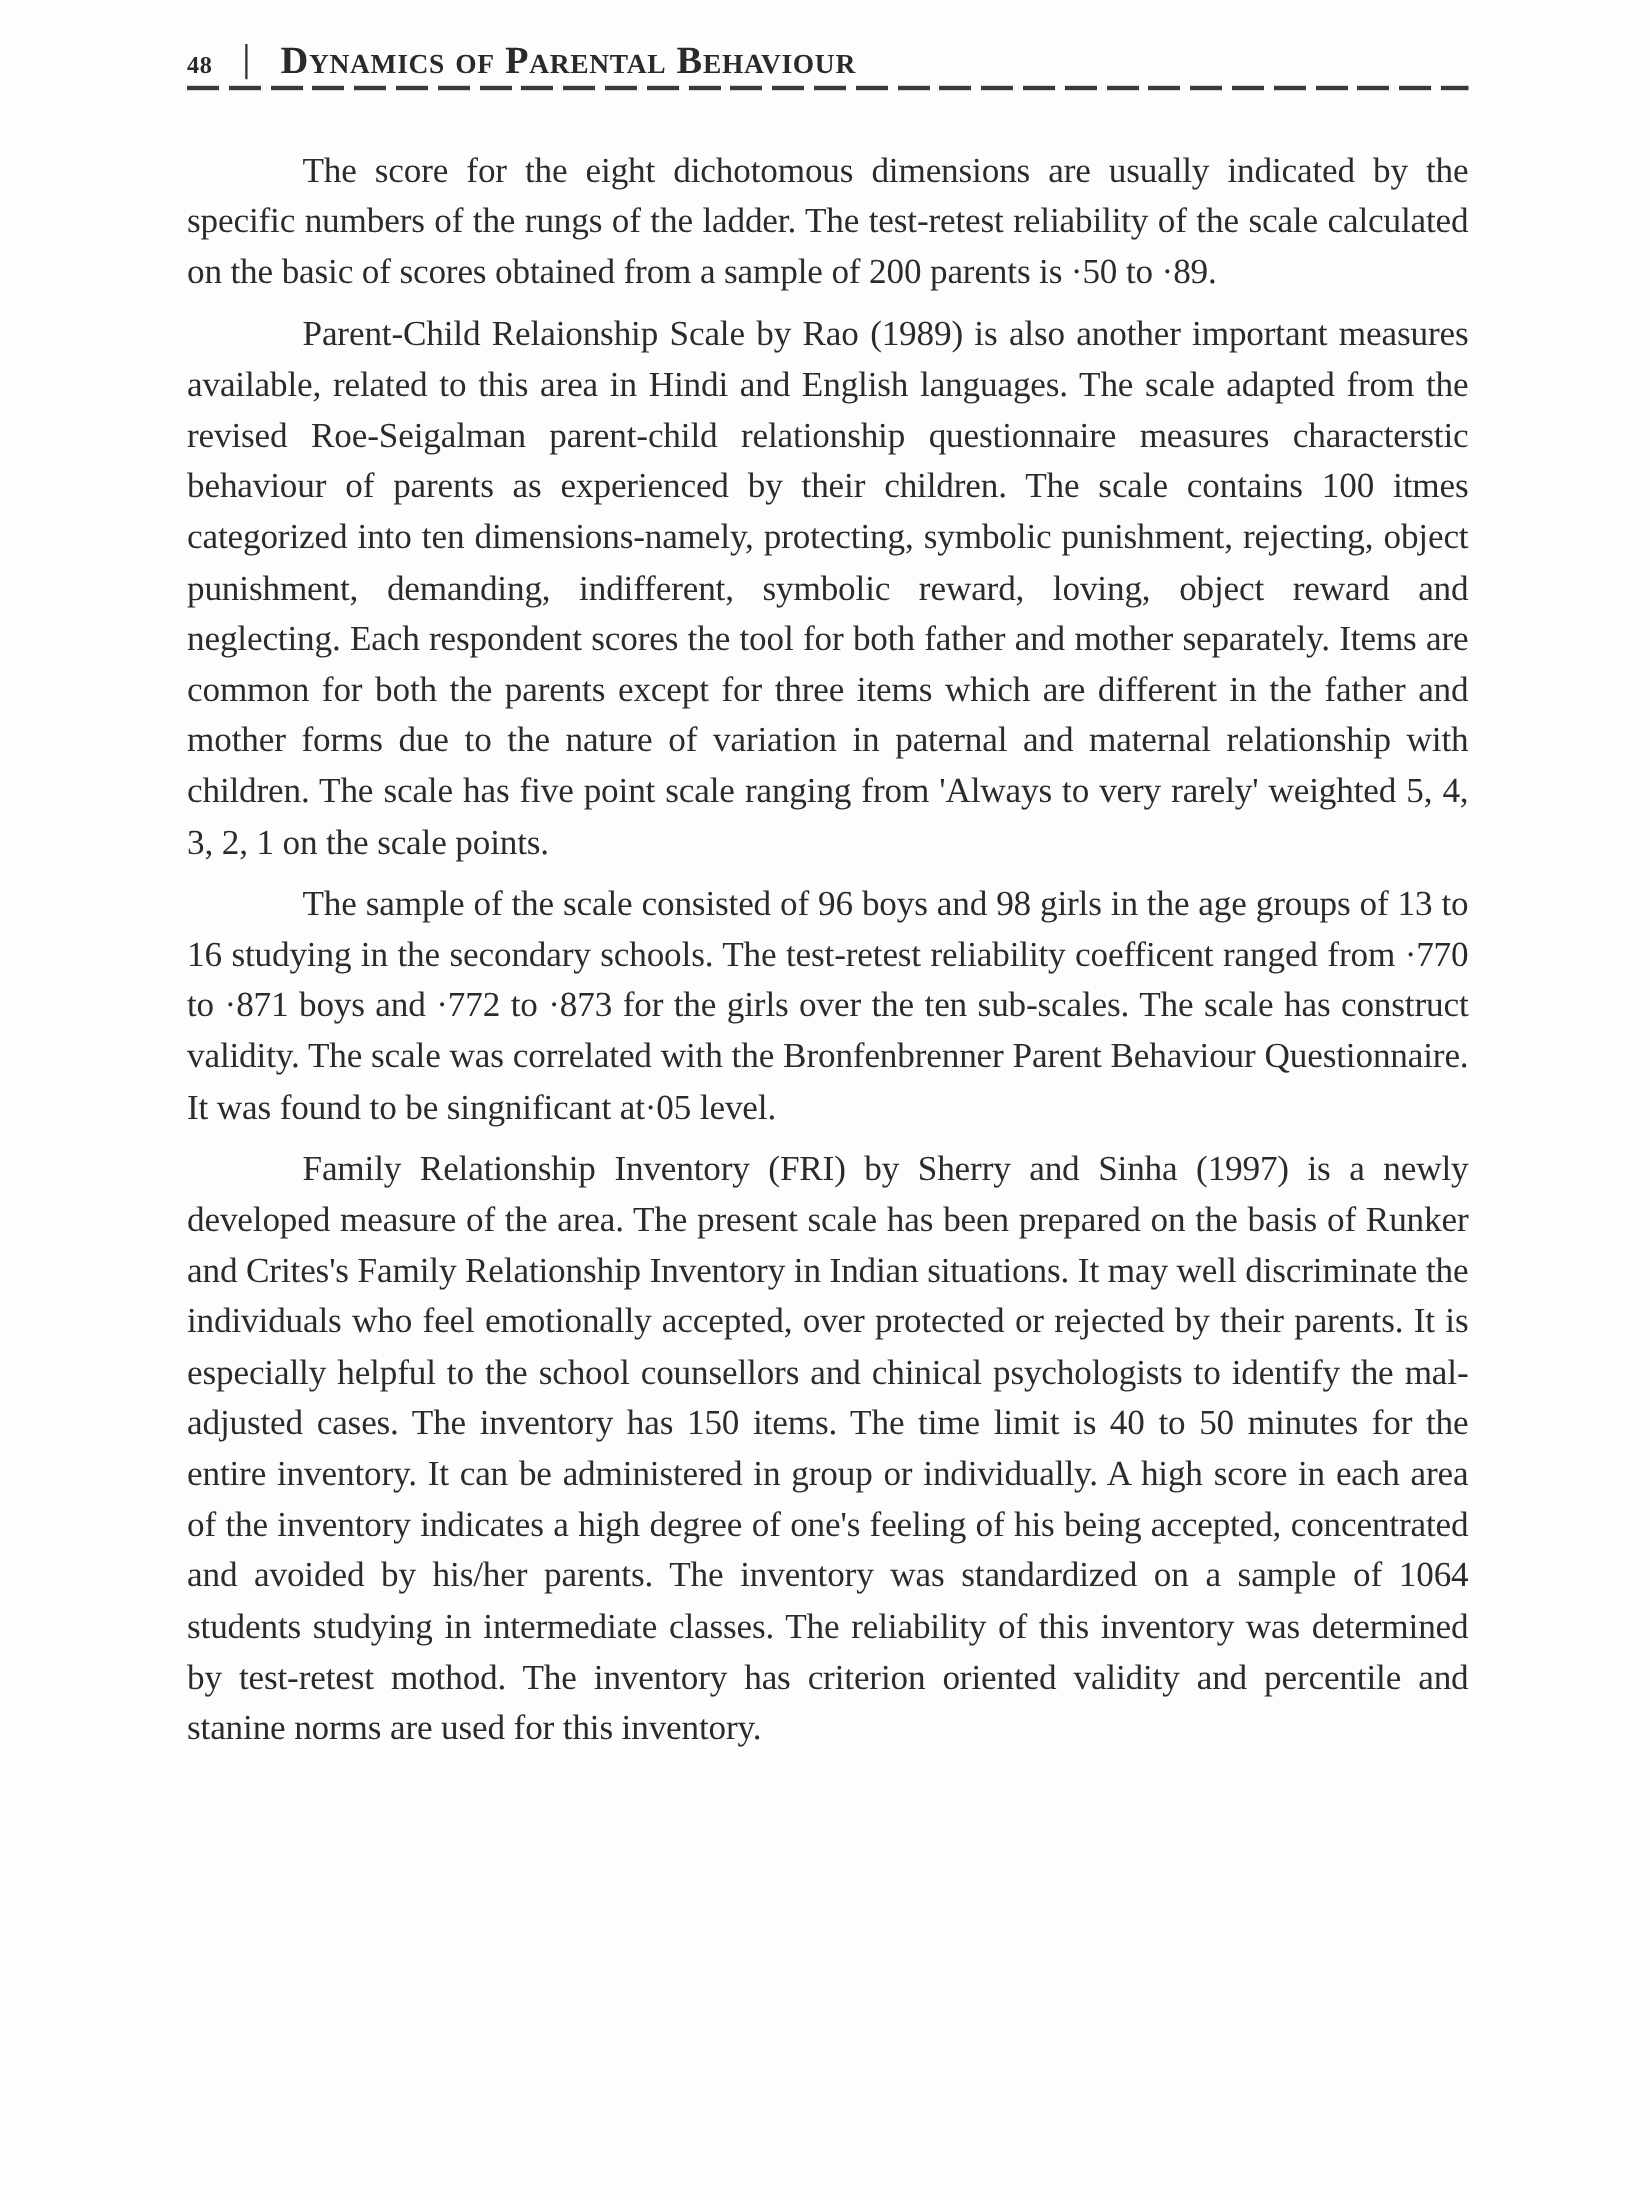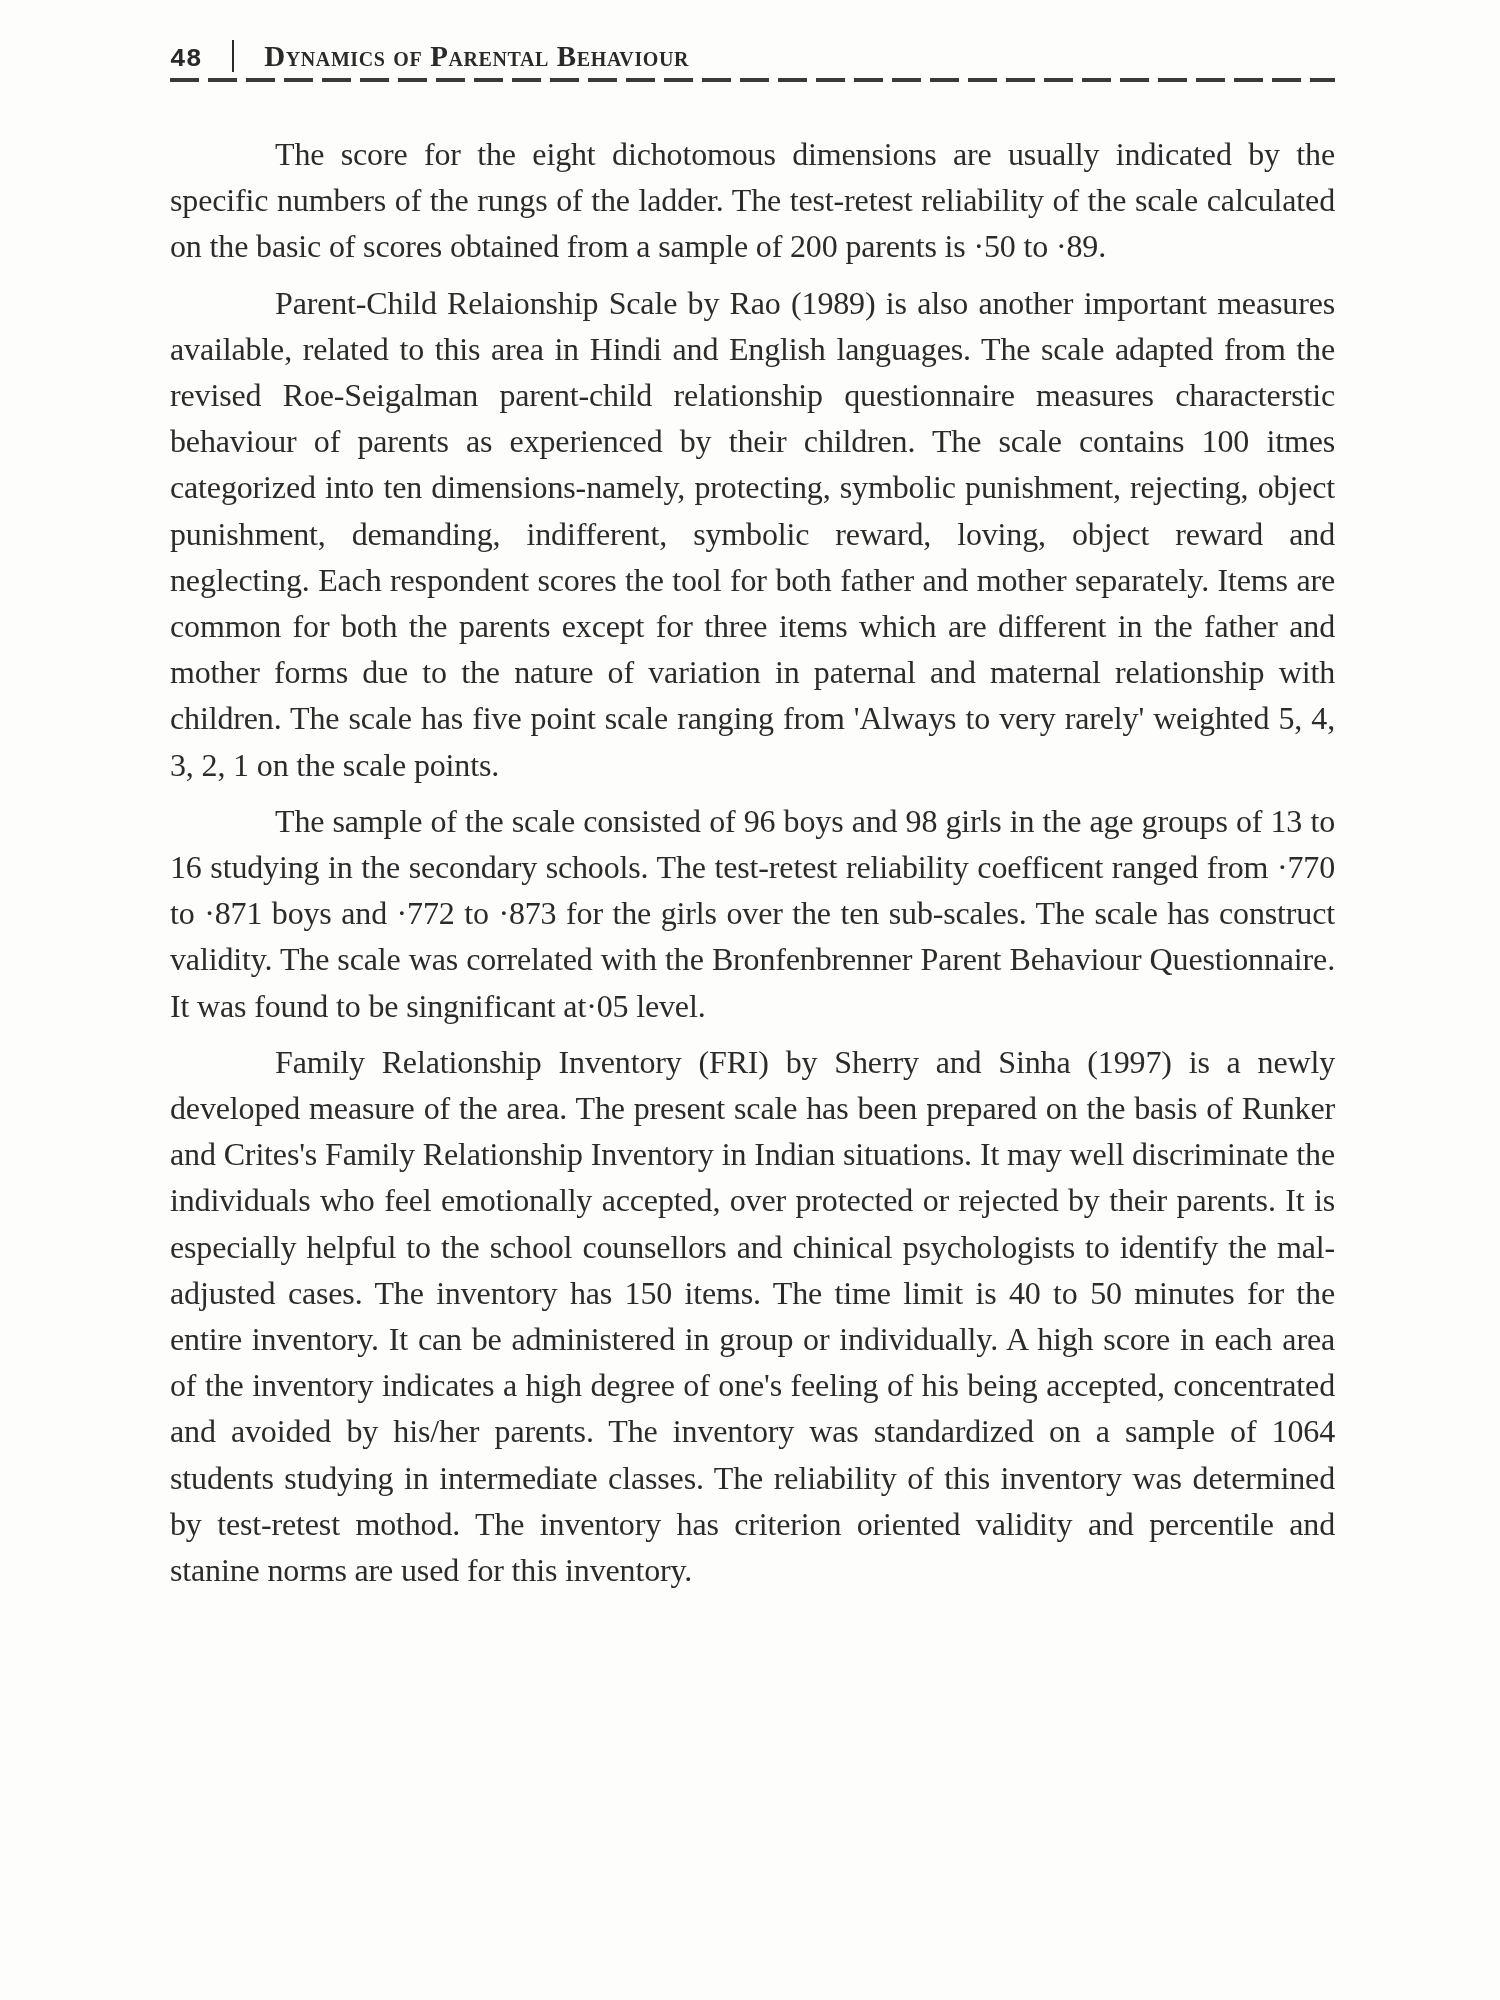--- a/index.html
+++ b/index.html
@@ -25,35 +25,34 @@
     position: absolute;
     top: 34px;
     left: 0;
     height: 34px;
     display: flex;
     align-items: baseline;
     font-weight: bold;
     color: #2a2a2a;
   }
   .page-number {
-    font-size: 26px;
+    font-size: 22px;
     letter-spacing: 0.5px;
-    font-family: Liberation Mono, monospace;
   }
   .head-sep {
     display: inline-block;
     width: 2px;
     height: 32px;
     background: #2a2a2a;
     margin: 0 30px 0 30px;
     position: relative;
     top: 6px;
   }
   .head-title {
-    font-size: 29px;
+    font-size: 35px;
     font-variant: small-caps;
     letter-spacing: 0.6px;
   }
   .dash-rule {
     position: absolute;
     top: 78px;
     left: 0;
     width: 1165px;
     height: 4px;
     background-image: repeating-linear-gradient(to right, #3a3a3a 0, #3a3a3a 29px, transparent 29px, transparent 38px);

